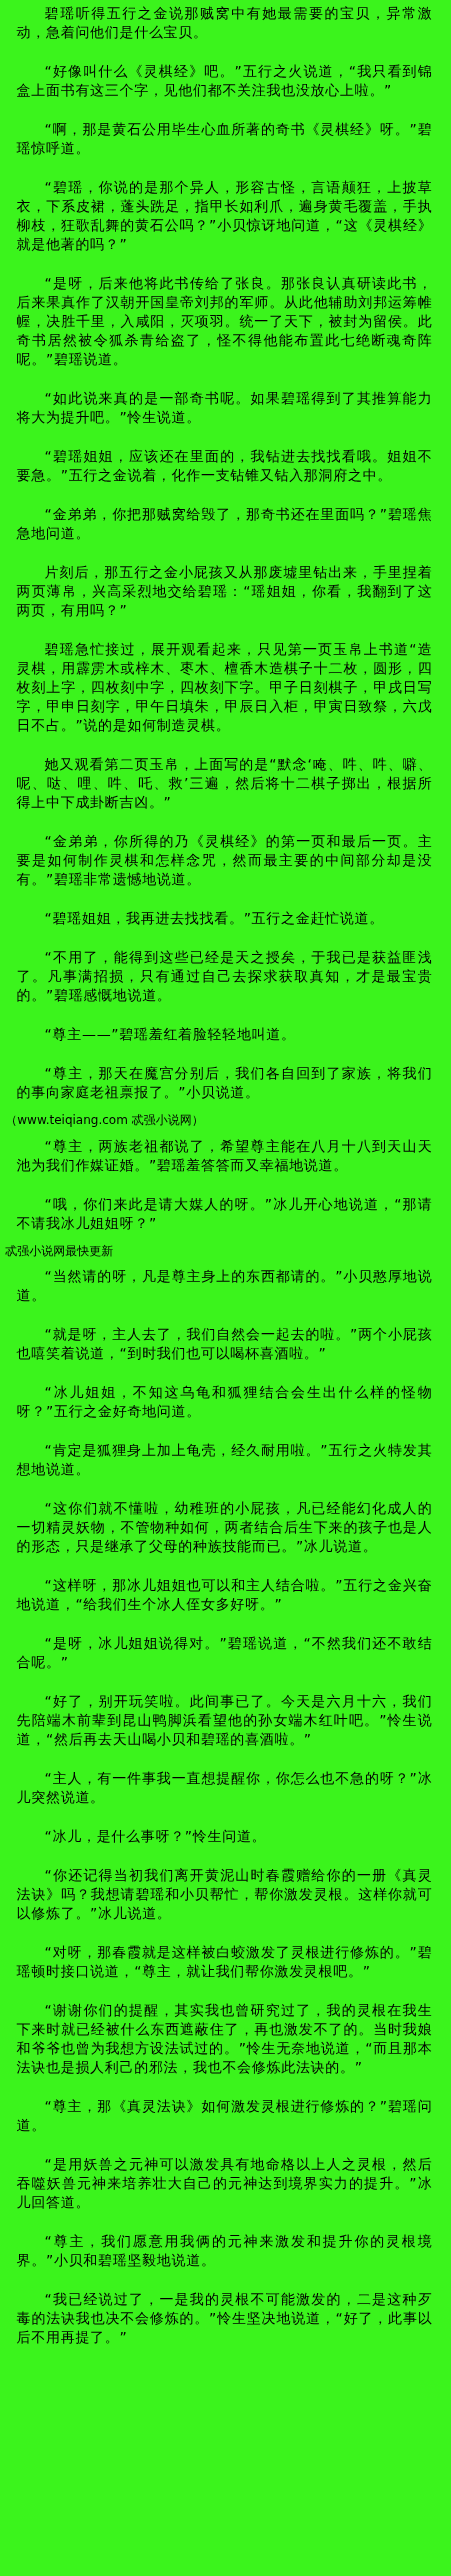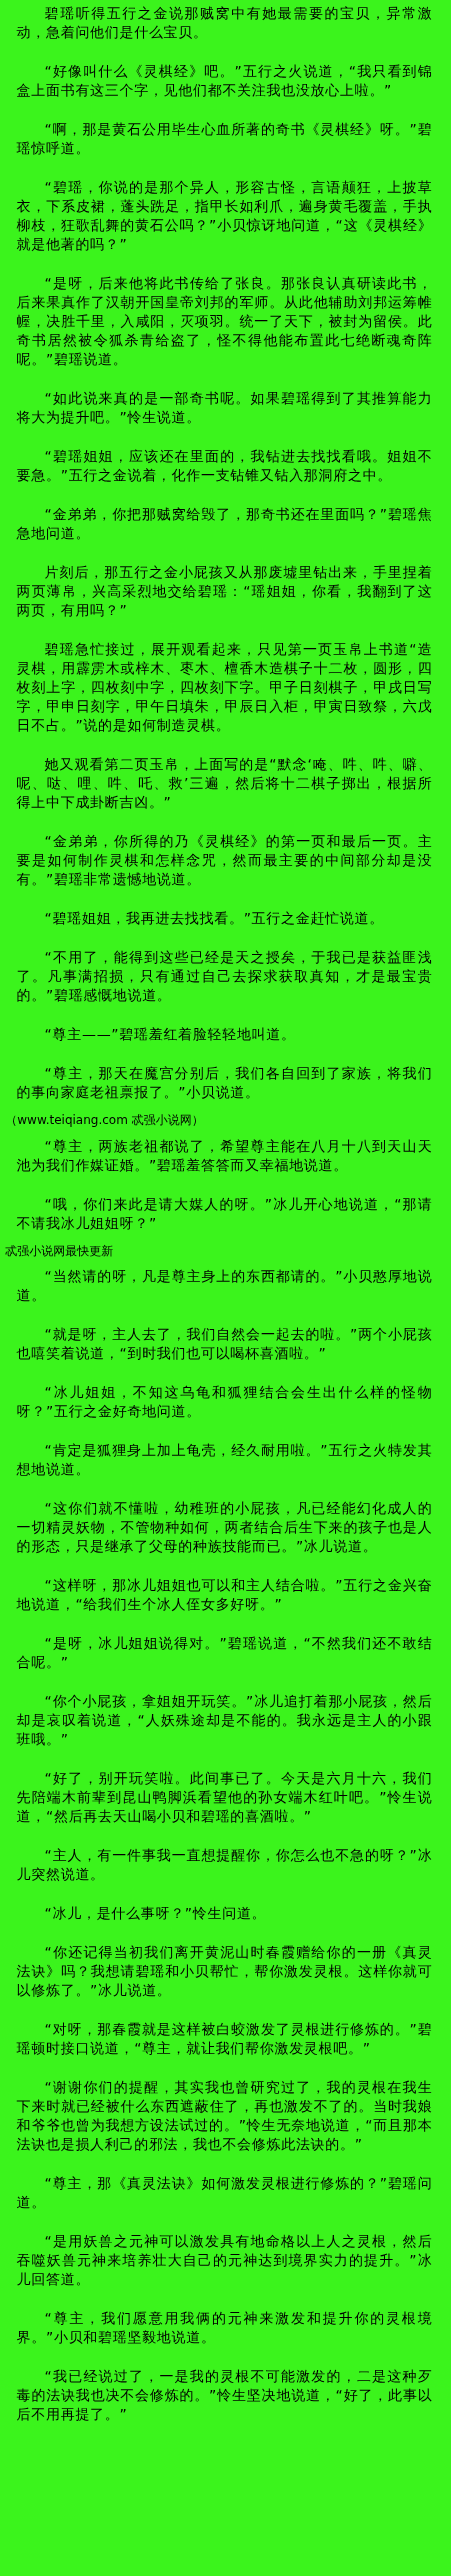--- a/index.html
+++ b/index.html
@@ -58,21 +58,20 @@
     <p class="para">“尊主，两族老祖都说了，希望尊主能在八月十八到天山天池为我们作媒证婚。”碧瑶羞答答而又幸福地说道。</p>
     <p class="para">“哦，你们来此是请大媒人的呀。”冰儿开心地说道，“那请不请我冰儿姐姐呀？”</p>
     <div class="site-note">忒强小说网最快更新</div>
     <p class="para">“当然请的呀，凡是尊主身上的东西都请的。”小贝憨厚地说道。</p>
     <p class="para">“就是呀，主人去了，我们自然会一起去的啦。”两个小屁孩也嘻笑着说道，“到时我们也可以喝杯喜酒啦。”</p>
     <p class="para">“冰儿姐姐，不知这乌龟和狐狸结合会生出什么样的怪物呀？”五行之金好奇地问道。</p>
     <p class="para">“肯定是狐狸身上加上龟壳，经久耐用啦。”五行之火特发其想地说道。</p>
     <p class="para">“这你们就不懂啦，幼稚班的小屁孩，凡已经能幻化成人的一切精灵妖物，不管物种如何，两者结合后生下来的孩子也是人的形态，只是继承了父母的种族技能而已。”冰儿说道。</p>
     <p class="para">“这样呀，那冰儿姐姐也可以和主人结合啦。”五行之金兴奋地说道，“给我们生个冰人侄女多好呀。”</p>
     <p class="para">“是呀，冰儿姐姐说得对。”碧瑶说道，“不然我们还不敢结合呢。”</p>
-    <p class="para">“你个小屁孩，拿姐姐开玩笑。”冰儿追打着那小屁孩，然后却是哀叹着说道，“人妖殊途却是不能的。我永远是主人的小跟班哦。”</p>
     <p class="para">“好了，别开玩笑啦。此间事已了。今天是六月十六，我们先陪端木前辈到昆山鸭脚浜看望他的孙女端木红叶吧。”怜生说道，“然后再去天山喝小贝和碧瑶的喜酒啦。”</p>
     <p class="para">“主人，有一件事我一直想提醒你，你怎么也不急的呀？”冰儿突然说道。</p>
     <p class="para">“冰儿，是什么事呀？”怜生问道。</p>
     <p class="para">“你还记得当初我们离开黄泥山时春霞赠给你的一册《真灵法诀》吗？我想请碧瑶和小贝帮忙，帮你激发灵根。这样你就可以修炼了。”冰儿说道。</p>
     <p class="para">“对呀，那春霞就是这样被白蛟激发了灵根进行修炼的。”碧瑶顿时接口说道，“尊主，就让我们帮你激发灵根吧。”</p>
     <p class="para">“谢谢你们的提醒，其实我也曾研究过了，我的灵根在我生下来时就已经被什么东西遮蔽住了，再也激发不了的。当时我娘和爷爷也曾为我想方设法试过的。”怜生无奈地说道，“而且那本法诀也是损人利己的邪法，我也不会修炼此法诀的。”</p>
     <p class="para">“尊主，那《真灵法诀》如何激发灵根进行修炼的？”碧瑶问道。</p>
     <p class="para">“是用妖兽之元神可以激发具有地命格以上人之灵根，然后吞噬妖兽元神来培养壮大自己的元神达到境界实力的提升。”冰儿回答道。</p>
     <p class="para">“尊主，我们愿意用我俩的元神来激发和提升你的灵根境界。”小贝和碧瑶坚毅地说道。</p>
     <p class="para">“我已经说过了，一是我的灵根不可能激发的，二是这种歹毒的法诀我也决不会修炼的。”怜生坚决地说道，“好了，此事以后不用再提了。”</p>

